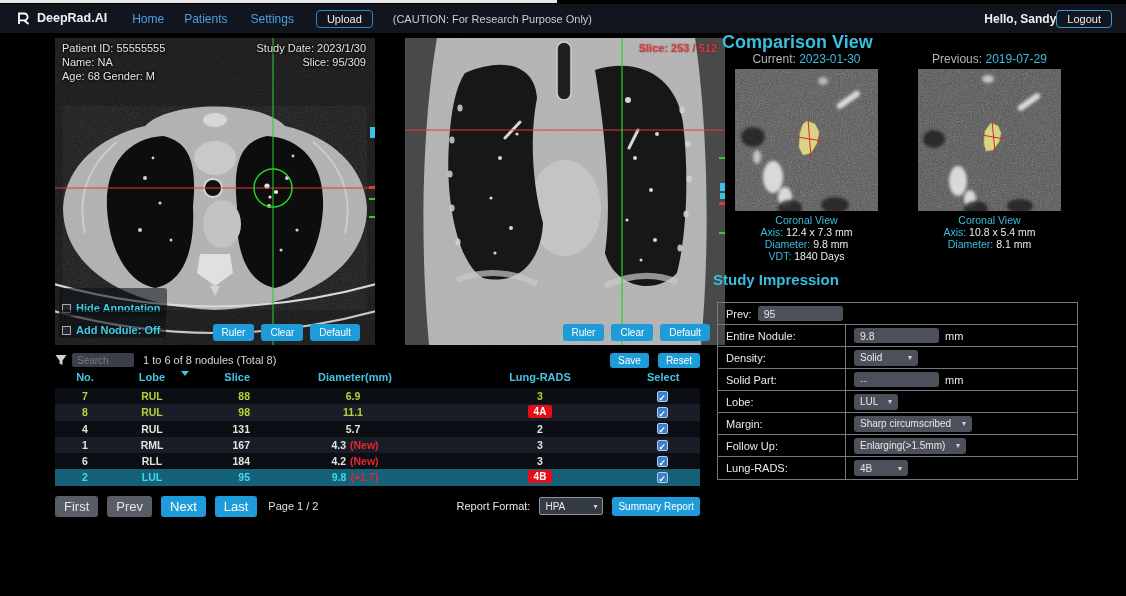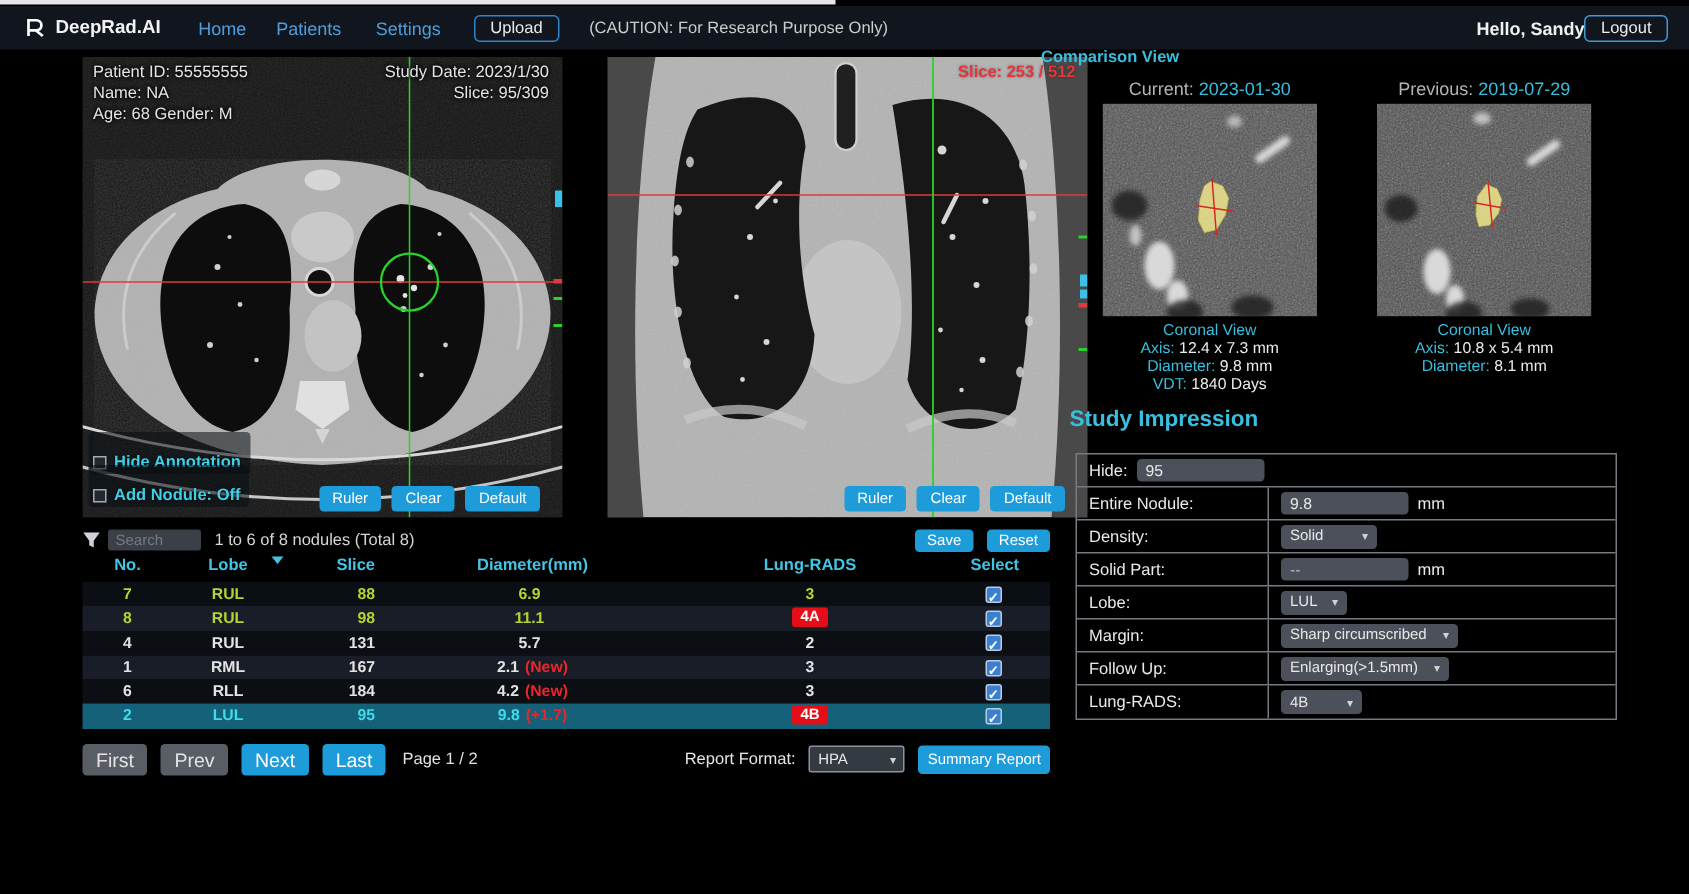--- a/index.html
+++ b/index.html
@@ -37,21 +37,21 @@
     background:rgba(10,14,18,0.55); border-radius:3px; padding:14px 6px 2px 3px; }
   .chk-row.hide-ann { bottom:29px; }
   .chk-row.add-nod { bottom:7px; }
   .chk-box { width:9px; height:9px; background:#23272e; border:1px solid #a5a9af; display:inline-block; }
   .chk-label { color:#3fd0e8; font-size:11px; font-weight:bold; text-shadow:0 0 2px #000; }
   .vbtns { position:absolute; right:15px; bottom:4px; display:flex; gap:7px; }
   .vbtn { background:#1e9cd9; color:#fff; border:none; border-radius:3px; font-size:10px;
     padding:3px 9px; font-family:inherit; }
 
   
-  .comp-title { position:absolute; left:694px; top:32px; font-size:11px; font-weight:bold; color:#38bede; }
+  .comp-title { position:absolute; left:722px; top:32px; font-size:18px; font-weight:bold; color:#38bede; }
   .comp-head { position:absolute; top:52px; width:143px; text-align:center; font-size:12px; color:#b4b4b4; }
   .comp-head .date { color:#38bede; }
   .comp-head.cur { left:735px; }
   .comp-head.prev { left:918px; }
   .thumb { position:absolute; top:69px; width:143px; height:142px; overflow:hidden; }
   .thumb.cur { left:735px; }
   .thumb.prev { left:918px; }
   .comp-details { position:absolute; top:214px; width:143px; text-align:center; font-size:10.5px; line-height:12px; }
   .comp-details.cur { left:735px; }
   .comp-details.prev { left:918px; }
@@ -375,21 +375,21 @@
   <div><span class="lbl">Axis:</span>
        <span class="val">10.8 x 5.4 mm</span></div>
   <div><span class="lbl">Diameter:</span>
        <span class="val">8.1 mm</span></div>
 </div>
 
 <div class="imp-title">Study Impression</div>
 <div class="imp-table">
   <div class="imp-row">
     <div class="imp-ctrl">
-      <span>Hide:</span>
+      <span>Prev:</span>
       <input class="imp-input" value="95" style="">
     </div>
   </div>
   <div class="imp-row">
     <div class="imp-label">Entire Nodule:</div>
     <div class="imp-ctrl">
       <input class="imp-input" value="9.8" style="">
       <span>mm</span>
     </div>
   </div>
@@ -496,21 +496,21 @@
     <div class="c-diam"><span>5.7</span><span class="note"></span></div>
     <div class="c-lr">2</div>
     <div class="c-sel cell">
         <span class="cb"></span>
       </div>
   </div>
   <div class="trow bg-b txt-white">
     <div class="c-no">1</div>
     <div class="c-lobe">RML</div>
     <div class="c-slice">167</div>
-    <div class="c-diam"><span>2.1</span><span class="note">(New)</span></div>
+    <div class="c-diam"><span>4.3</span><span class="note">(New)</span></div>
     <div class="c-lr">3</div>
     <div class="c-sel cell">
         <span class="cb"></span>
       </div>
   </div>
   <div class="trow bg-a txt-white">
     <div class="c-no">6</div>
     <div class="c-lobe">RLL</div>
     <div class="c-slice">184</div>
     <div class="c-diam"><span>4.2</span><span class="note">(New)</span></div>

